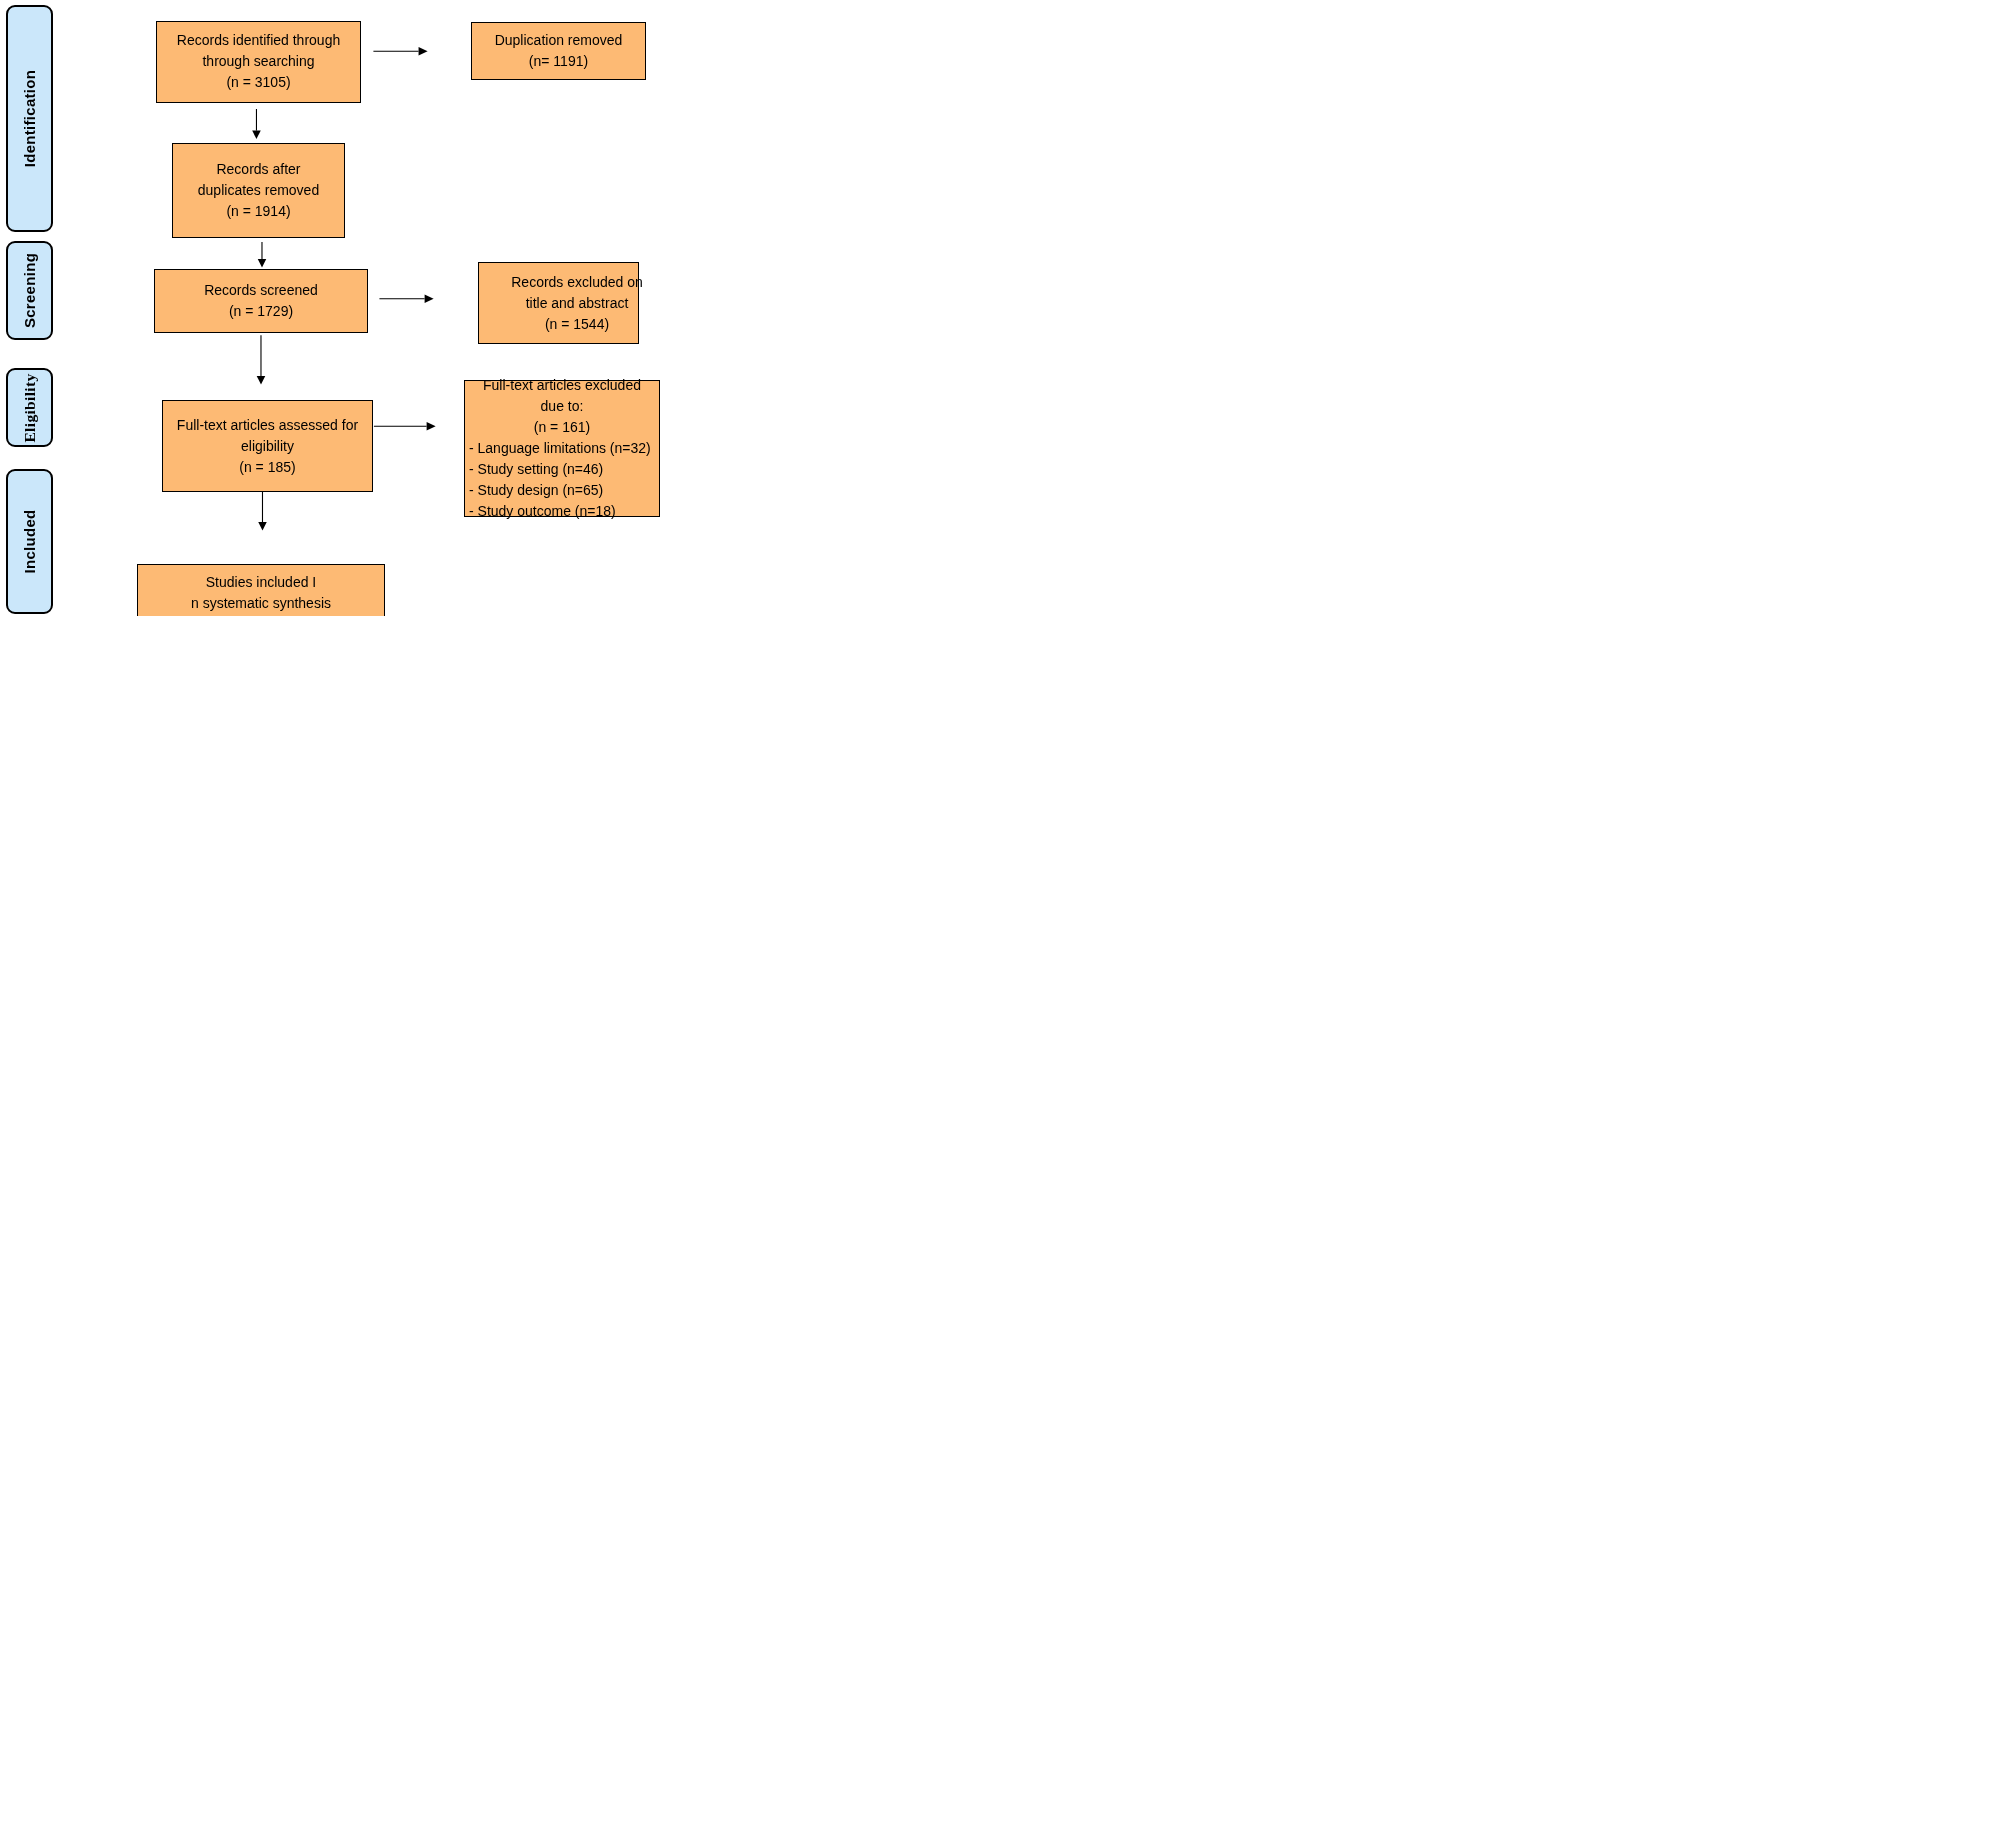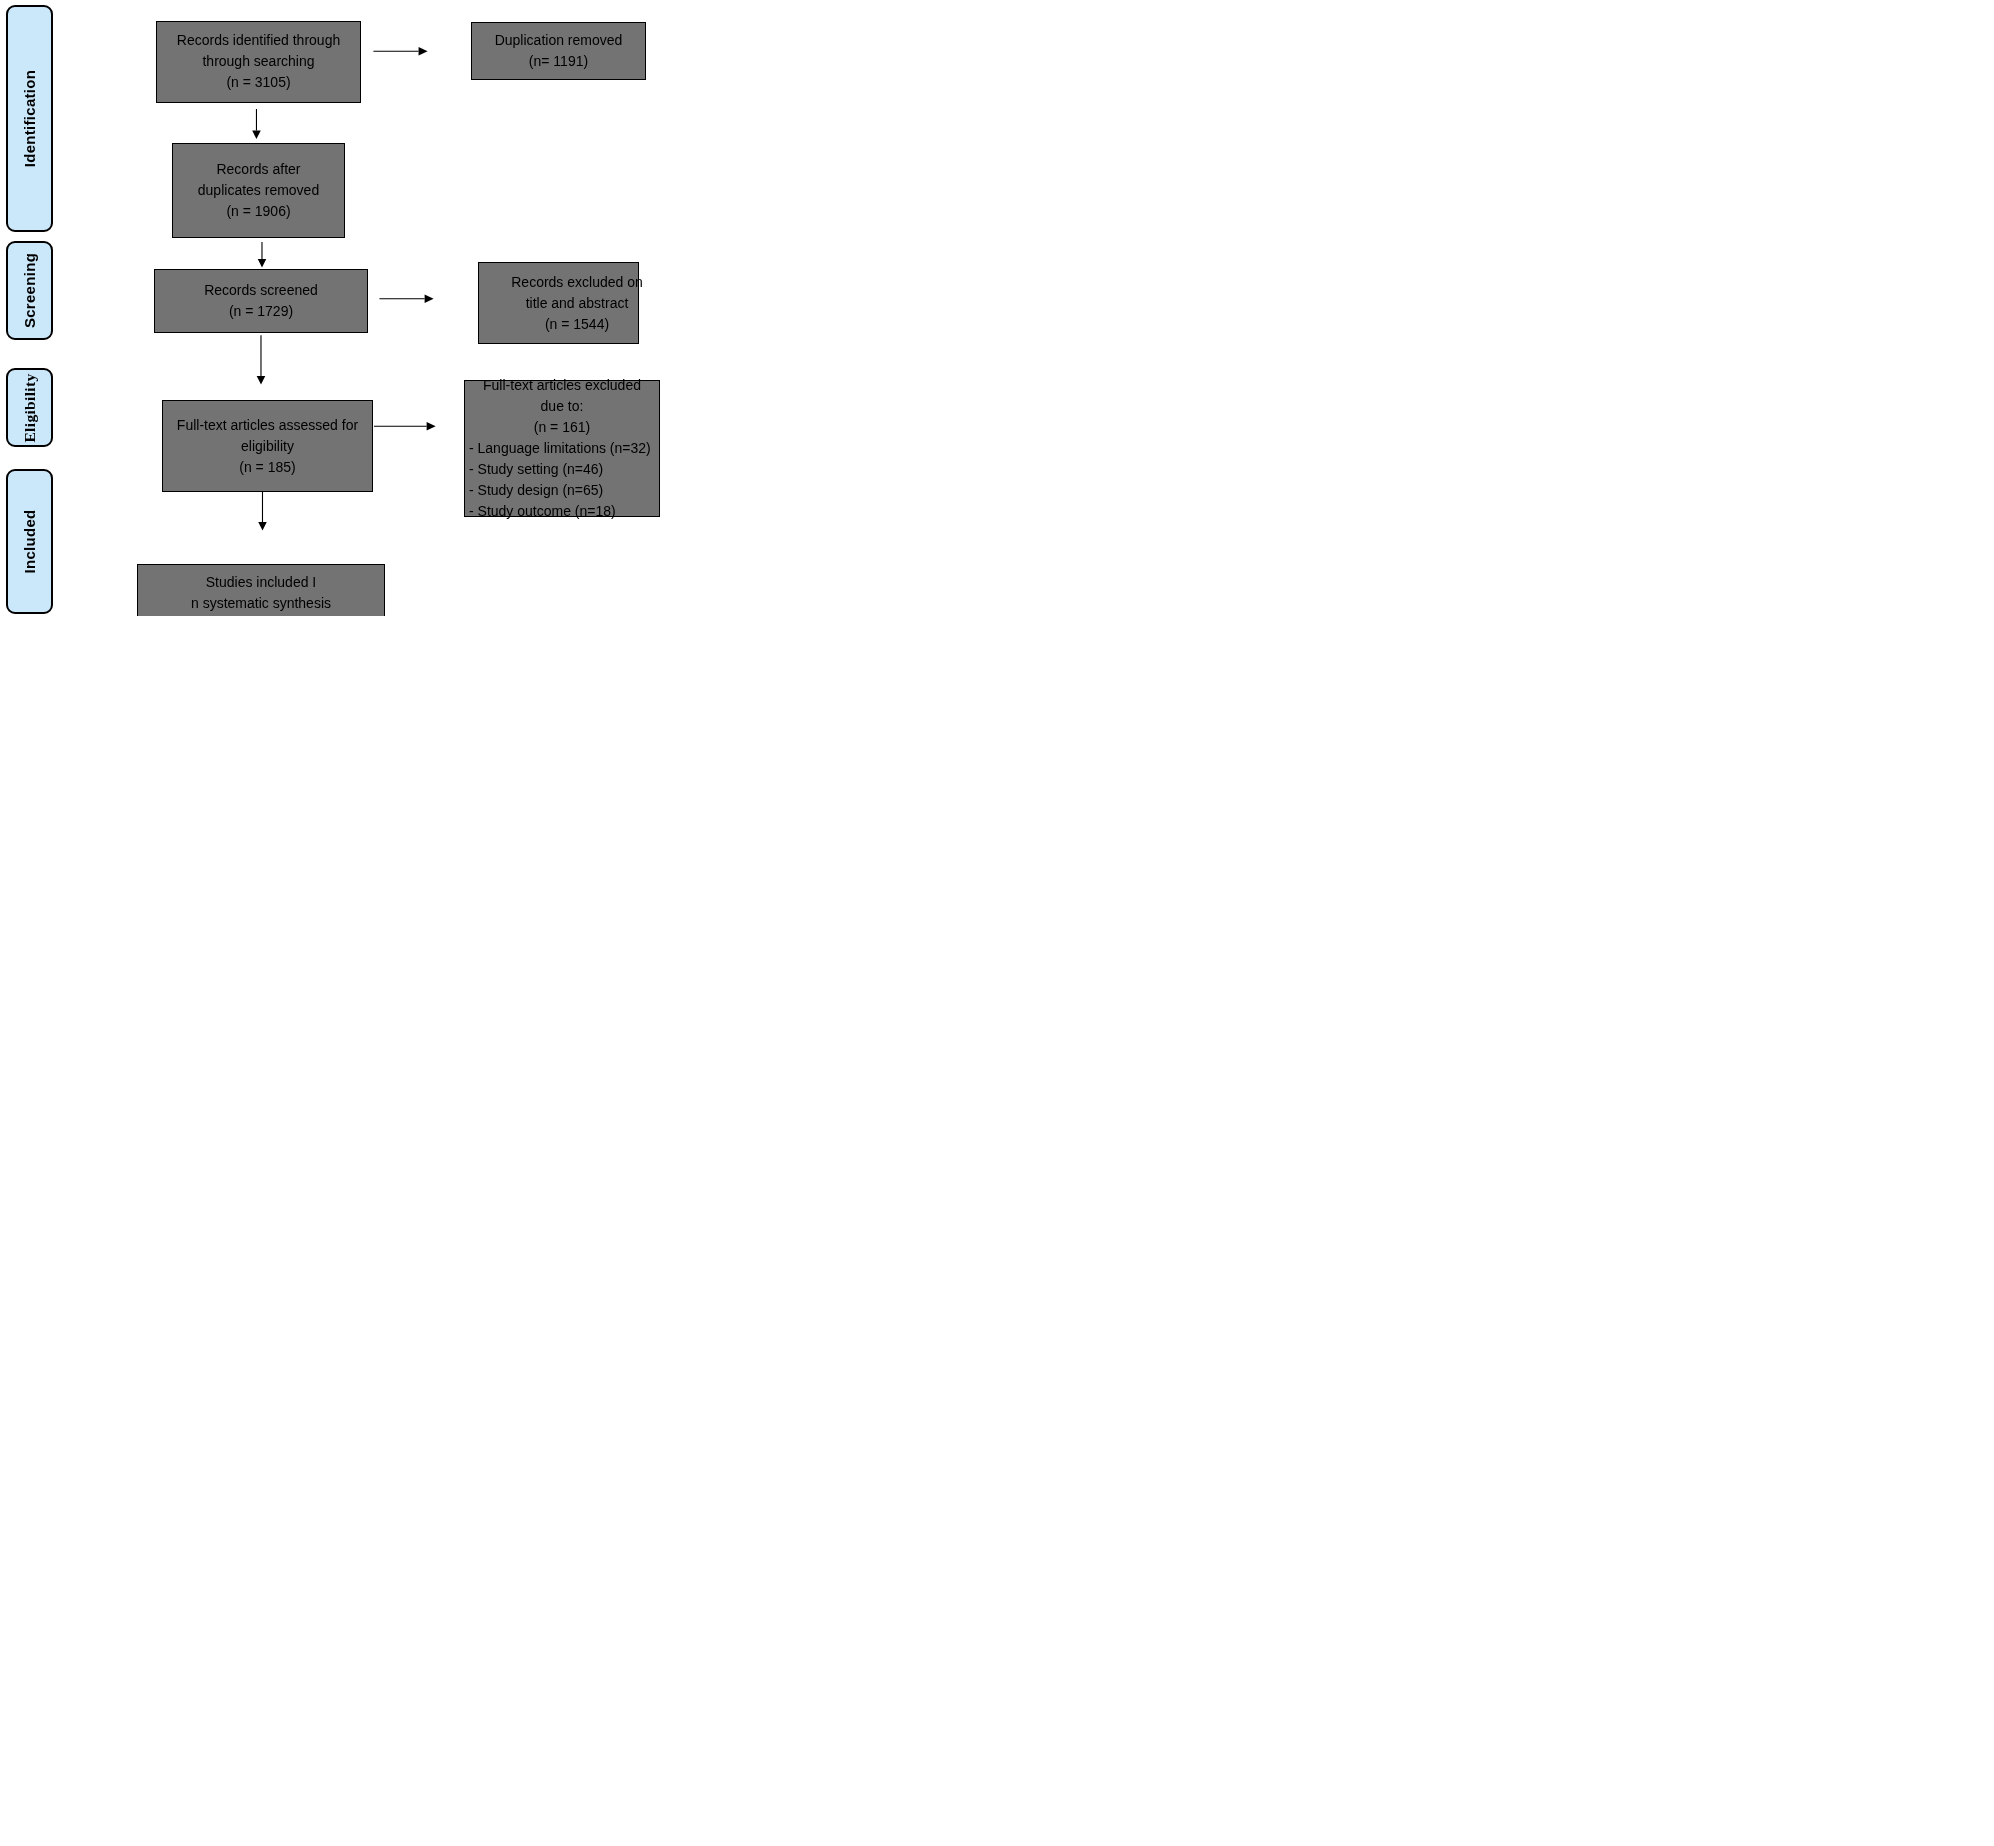--- a/index.html
+++ b/index.html
@@ -49,21 +49,21 @@
     font-weight: bold;
     font-size: 15px;
     letter-spacing: 0.3px;
   }
   .stage-text.serif {
     font-family: "Liberation Serif", "DejaVu Serif", serif;
     font-size: 15.6px;
   }
   .fbox {
     position: absolute;
-    background: #737373;
+    background: #fdba74;
     border: 1.5px solid #000000;
     display: flex;
     flex-direction: column;
     justify-content: center;
     align-items: center;
     box-sizing: border-box;
   }
   .line {
     margin: 0;
     font-size: 14px;
@@ -137,21 +137,21 @@
   </div>
 
   <div class="fbox" style="left:471px;top:22px;width:175px;height:58px;">
     <p class="line">Duplication removed</p>
     <p class="line">(n= 1191)</p>
   </div>
 
   <div class="fbox" style="left:172px;top:143px;width:173px;height:95px;">
     <p class="line">Records after</p>
     <p class="line">duplicates removed</p>
-    <p class="line">(n = 1906)</p>
+    <p class="line">(n = 1914)</p>
   </div>
 
   <div class="fbox" style="left:154px;top:269px;width:214px;height:64px;">
     <p class="line">Records screened</p>
     <p class="line">(n = 1729)</p>
   </div>
 
   <div class="fbox" style="left:478px;top:262px;width:161px;height:82px;padding-left:37px;">
     <p class="line">Records excluded on</p>
     <p class="line">title and abstract</p>

